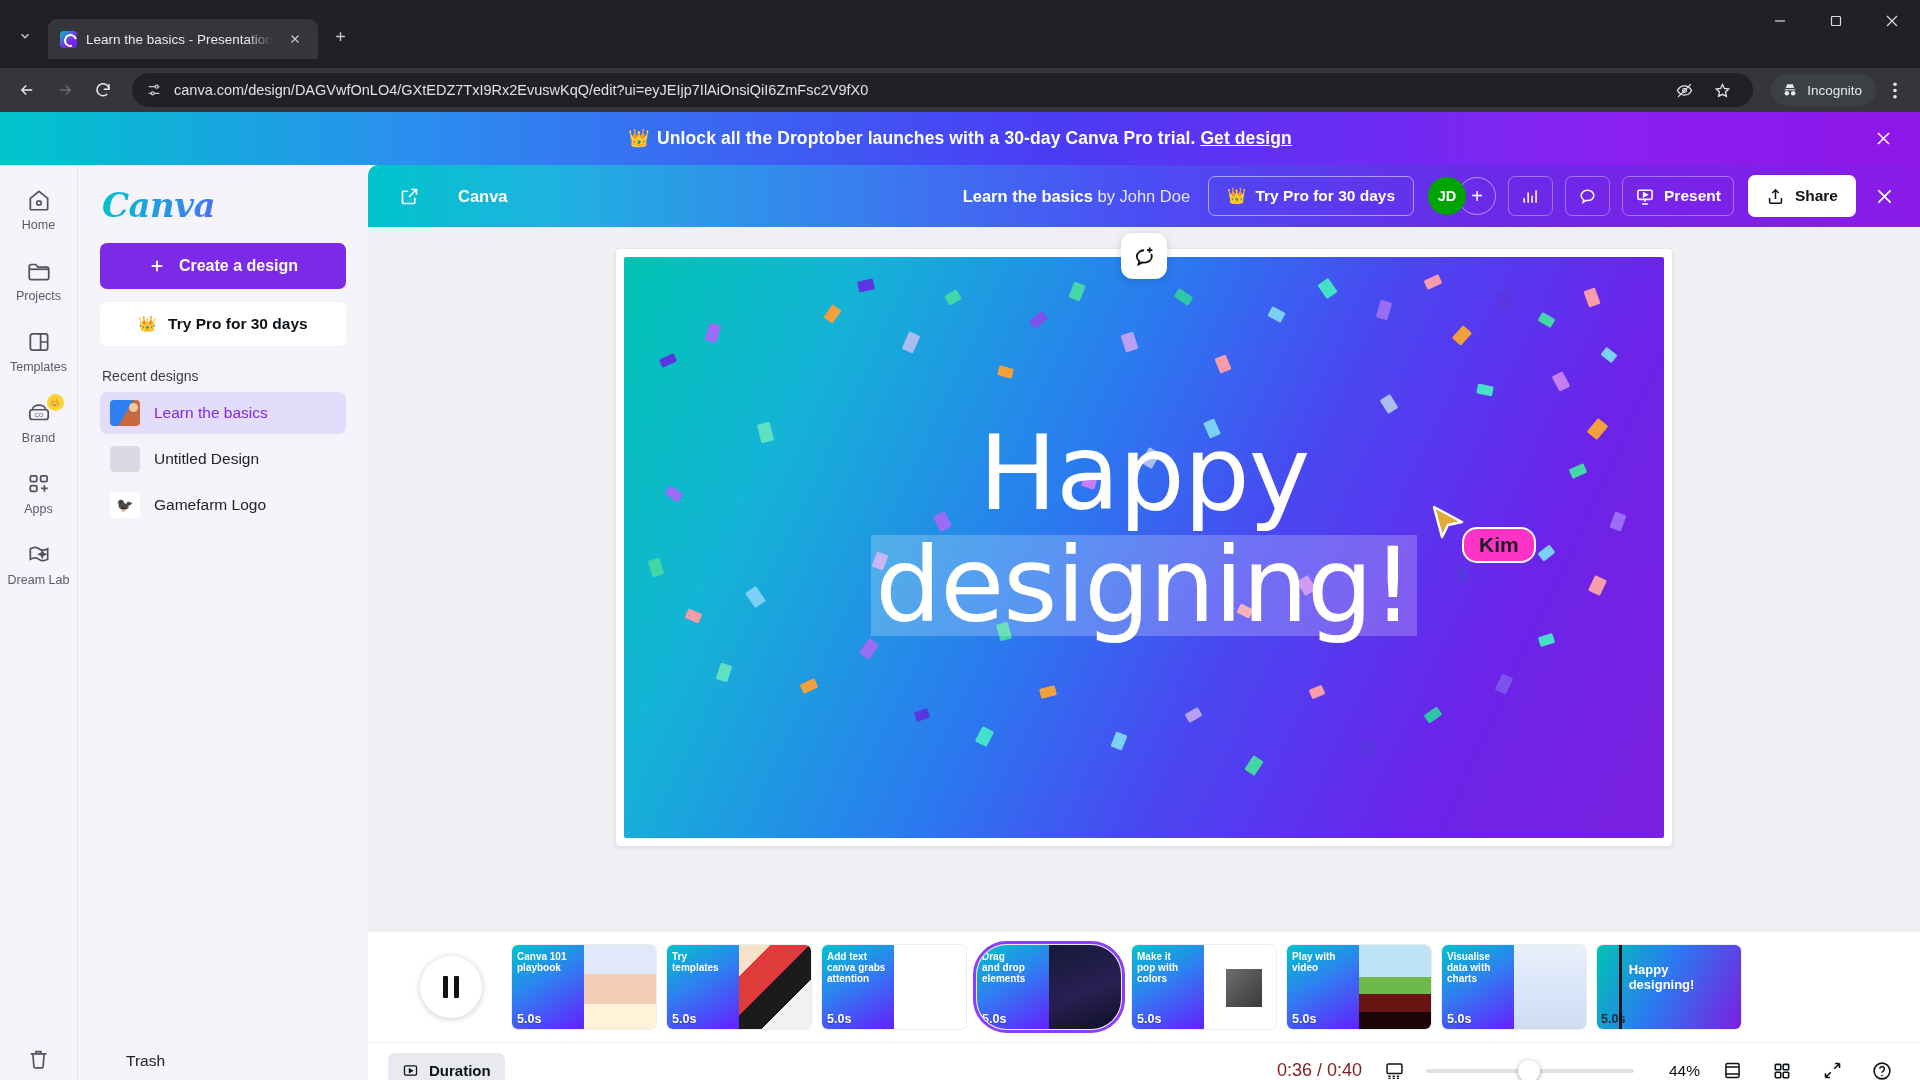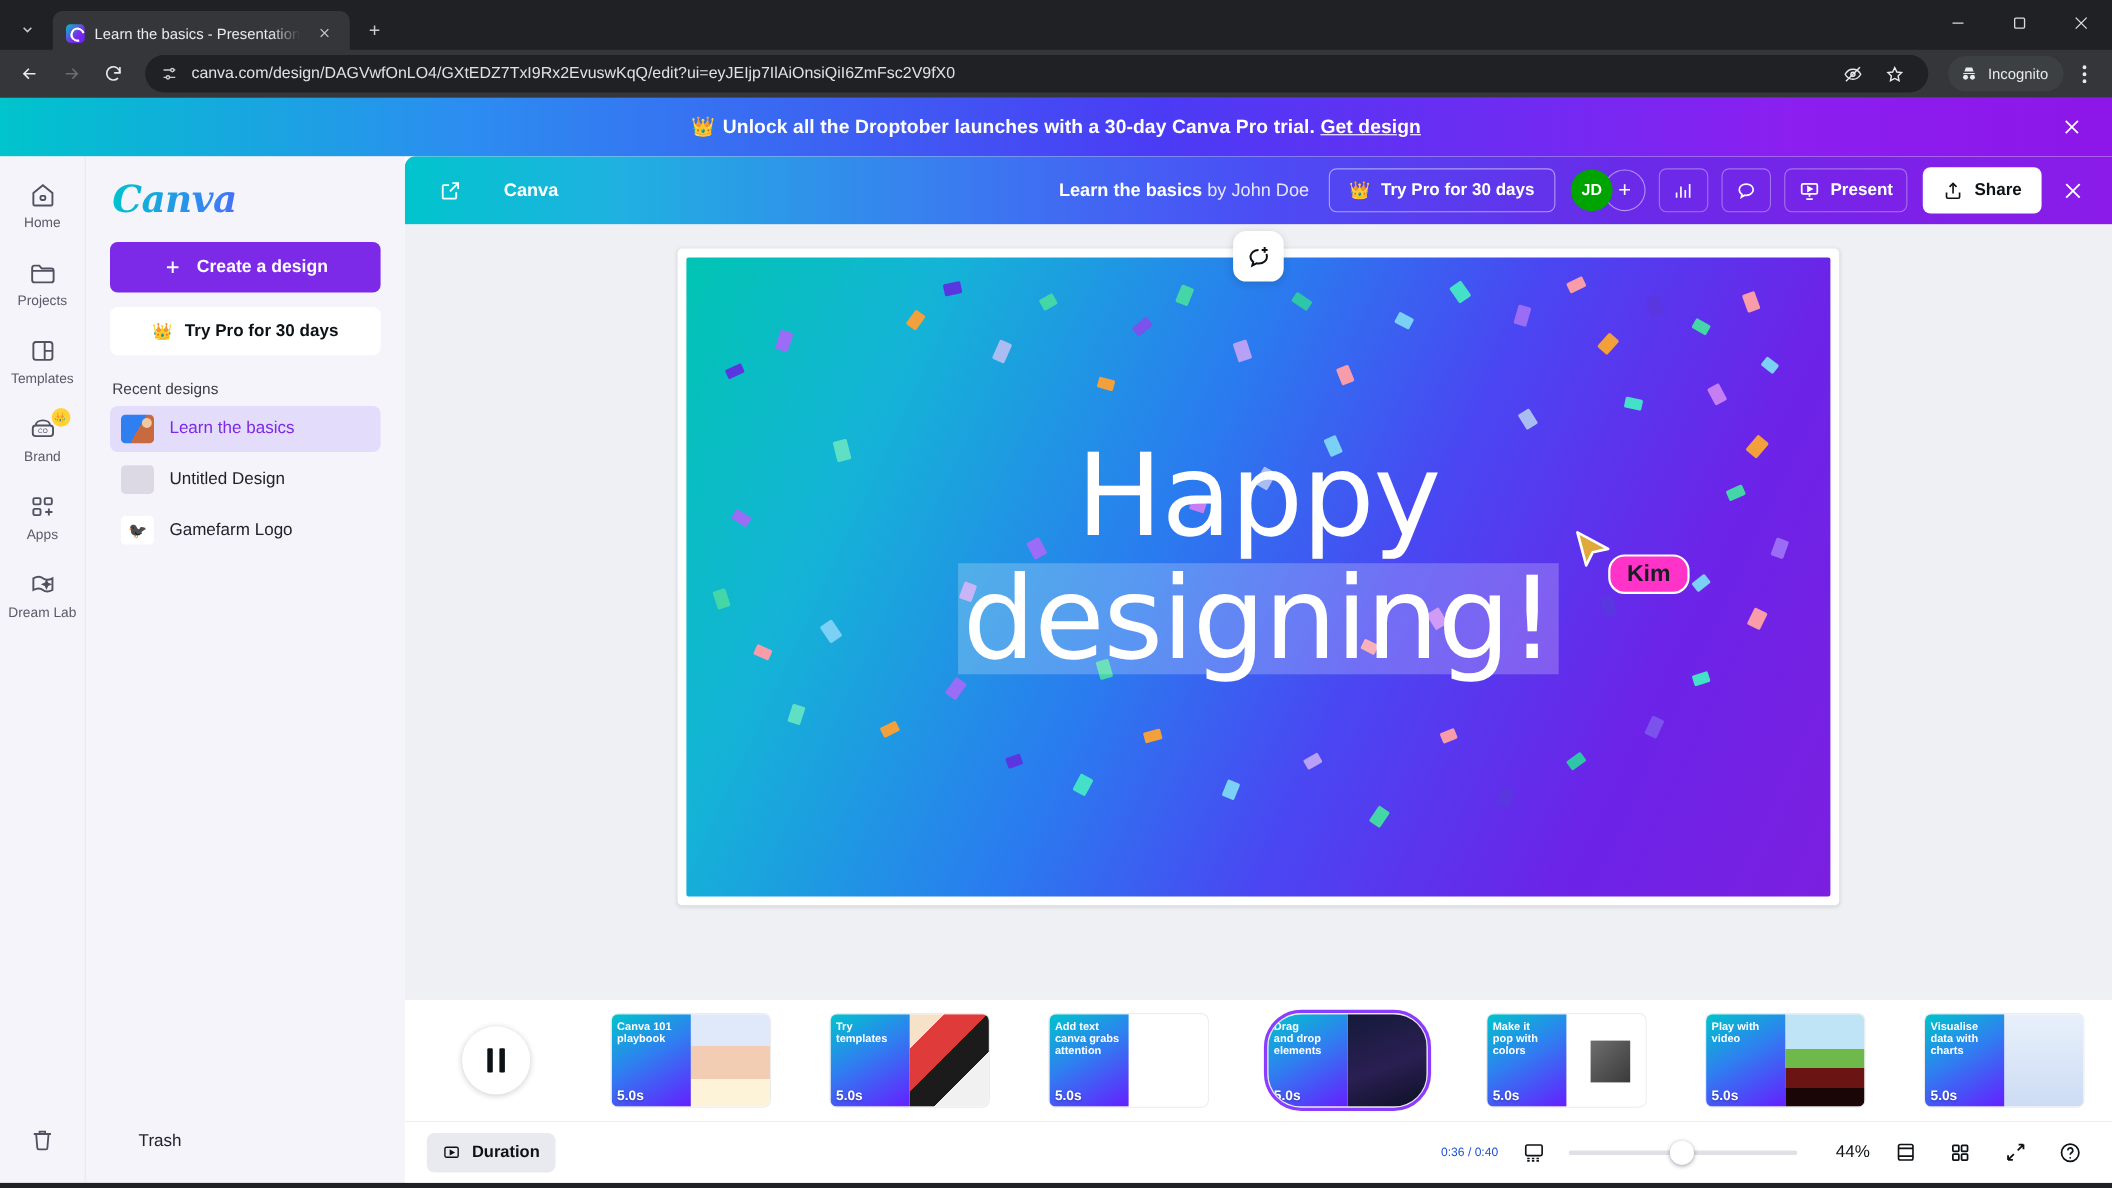--- a/index.html
+++ b/index.html
@@ -5,22 +5,22 @@
   * { box-sizing: border-box; margin: 0; padding: 0; }
   html, body {
     width: 1920px; height: 1080px;
     overflow: hidden;
     font-family: "Liberation Sans", sans-serif;
     background: #202124;
   }
 
   
   .browser-top {
-    height: 45px; background: #202124;
-    display: flex; align-items: flex-start; position: relative;
+    height: 68px; background: #202124;
+    display: flex; align-items: center; position: relative;
   }
   .tab-strip { display: flex; align-items: flex-end; height: 50px; padding-left: 8px; }
   .tab-list-btn {
     width: 34px; height: 34px; margin-bottom: 6px; margin-right: 6px;
     border-radius: 6px; display: flex; align-items: center; justify-content: center;
     color: #c8cace;
   }
   .tab {
     display: flex; align-items: center; gap: 9px;
     height: 40px; padding: 0 10px 0 12px;
@@ -260,21 +260,20 @@
     width: 62px; height: 62px; border-radius: 50%; background: #fff; flex: none;
     box-shadow: 0 1px 6px rgba(14,19,24,.22);
     display: flex; align-items: center; justify-content: center; margin: 0 18px 0 36px;
   }
   .pause-bar { width: 5px; height: 22px; background: #0d1216; border-radius: 1px; }
   .strip { display: flex; align-items: center; gap: 11px; flex: 1; min-width: 0; }
   .thumb {
     width: 144px; height: 84px; border-radius: 6px; position: relative;
     overflow: hidden; flex: none; box-shadow: 0 0 0 1px rgba(14,19,24,.08);
     background: #fff;
-    margin-left: 44px;
   }
   .thumb.selected { outline: 3px solid #8b3dff; outline-offset: 1px; border-radius: 30px; }
   .thumb-left {
     position: absolute; left: 0; top: 0; bottom: 0; width: 50%;
     background: linear-gradient(150deg,#00c4cc 0%,#2f7ff0 45%,#6420ff 100%);
     color: #fff; font-size: 10px; font-weight: 700; line-height: 1.12;
     padding: 6px 5px;
   }
   .thumb-right { position: absolute; right: 0; top: 0; bottom: 0; width: 50%; background: #fff; }
   .thumb-dur {
@@ -288,21 +287,21 @@
   
   .statusbar {
     height: 56px; flex: none; background: #fff; display: flex; align-items: center;
     padding: 0 20px; gap: 14px; border-top: 1px solid #eceef2;
   }
   .duration-btn {
     height: 36px; padding: 0 14px; border-radius: 7px; background: #e9eaef;
     display: flex; align-items: center; gap: 10px; font-size: 15px; font-weight: 700; color: #0d1216;
   }
   .sb-spacer { flex: 1; }
-  .timecode { font-size: 11px; color: #1d4ed8; font-weight: 400; }
+  .timecode { font-size: 18px; color: #7f1d1d; font-weight: 400; }
   .sb-icon { width: 36px; height: 36px; display: flex; align-items: center; justify-content: center; color: #0d1216; }
   .zoom-slider { width: 208px; height: 36px; display: flex; align-items: center; position: relative; }
   .zoom-track { width: 100%; height: 4px; background: #dfe1e6; border-radius: 2px; }
   .zoom-knob {
     position: absolute; left: 44%; width: 22px; height: 22px; border-radius: 50%;
     background: #fff; box-shadow: 0 1px 4px rgba(14,19,24,.4);
   }
   .zoom-pct { font-size: 15.5px; color: #0d1216; width: 52px; text-align: right; }
 </style>
 </head>

